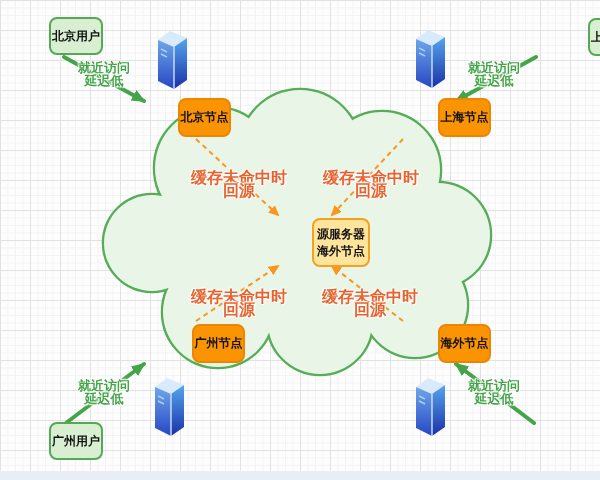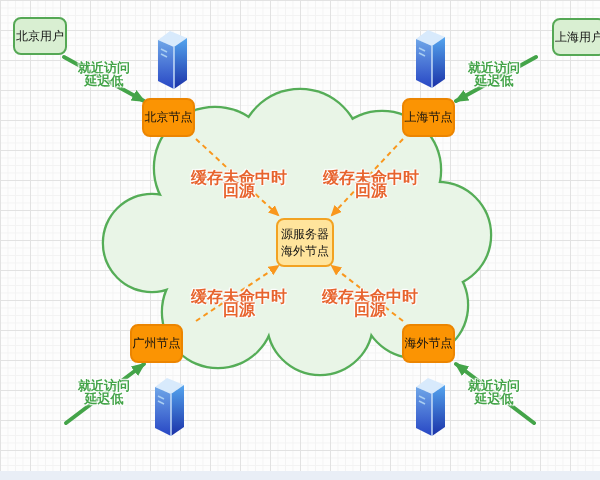--- a/index.html
+++ b/index.html
@@ -11,22 +11,22 @@
       linear-gradient(#e2e2e2 1px, transparent 1px),
       linear-gradient(90deg,#e2e2e2 1px, transparent 1px),
       linear-gradient(#f3f3f3 1px, transparent 1px),
       linear-gradient(90deg,#f3f3f3 1px, transparent 1px);
     background-size:30px 30px,30px 30px,7.5px 7.5px,7.5px 7.5px;
   }
   .bottom-strip{position:absolute;left:0;bottom:0;width:600px;height:9px;background:#e9eef6;}
   svg.layer{position:absolute;left:0;top:0;}
   .box{
     position:absolute;display:flex;align-items:center;justify-content:center;
-    box-sizing:border-box;border-radius:8px;font-weight:normal;font-size:12px;color:#111;
-    text-align:center;line-height:15px;
+    box-sizing:border-box;border-radius:8px;font-weight:bold;font-size:12px;color:#111;
+    text-align:center;line-height:15px;margin-left:36px;
   }
   .user-box{width:54px;height:38px;background:#d9efd2;border:2px solid #55a855;}
   .node-box{width:53px;height:39px;background:#fb9403;border:2px solid #ec8500;}
   .origin-box{width:58px;height:49px;background:#ffe49c;border:2px solid #f2a222;flex-direction:column;line-height:17px;}
   .lbl{
     position:absolute;text-align:center;font-weight:bold;font-size:13px;line-height:13px;
     text-shadow:0 0 2px #fff,0 0 2px #fff,0 0 3px #fff,1px 1px 1px #fff,-1px -1px 1px #fff;
   }
   .access-lbl{width:72px;color:#44a449;}
   .origin-lbl{width:96px;color:#e7632d;font-size:16px;text-align:center;}
@@ -119,24 +119,25 @@
   <svg class="server" style="left:412px;top:375px" viewBox="0 0 36 62">
     <path d="M4,12 L16,3 L33,10 L20,19 Z" fill="#d8eafc"></path>
     <path d="M4,12 L20,19 L20,61 L4,53 Z" fill="url(#srvL)"></path>
     <path d="M20,19 L33,10 L33,52 L20,61 Z" fill="url(#srvR)"></path>
     <path d="M20,19 L20,61" stroke="#cfe4fa" stroke-width="1.4"></path>
     <path d="M7,21 L13,24 M7,26 L13,29" stroke="#a9cef2" stroke-width="1.6"></path>
   </svg>
 
   <div class="box user-box" style="left:13px;top:17px">北京用户</div>
   <div class="box user-box" style="left:552px;top:18px">上海用户</div>
+  <div class="box user-box" style="left:13px;top:422px">广州用户</div>
 
   <div class="box node-box" style="left:402px;top:98px">上海节点</div>
   <div class="box node-box" style="left:142px;top:98px">北京节点</div>
-  <div class="box node-box" style="left:130px;top:324px">广州节点</div>
+  <div class="box node-box" style="left:156px;top:324px">广州节点</div>
   <div class="box node-box" style="left:402px;top:324px">海外节点</div>
 
   <div class="box origin-box" style="left:276px;top:218px">
     <span>源服务器</span>
     <span>海外节点</span>
   </div>
 
   <div class="lbl access-lbl" style="left:68px;top:61px">
     <span>就近访问</span><br>
     <span>延迟低</span>

